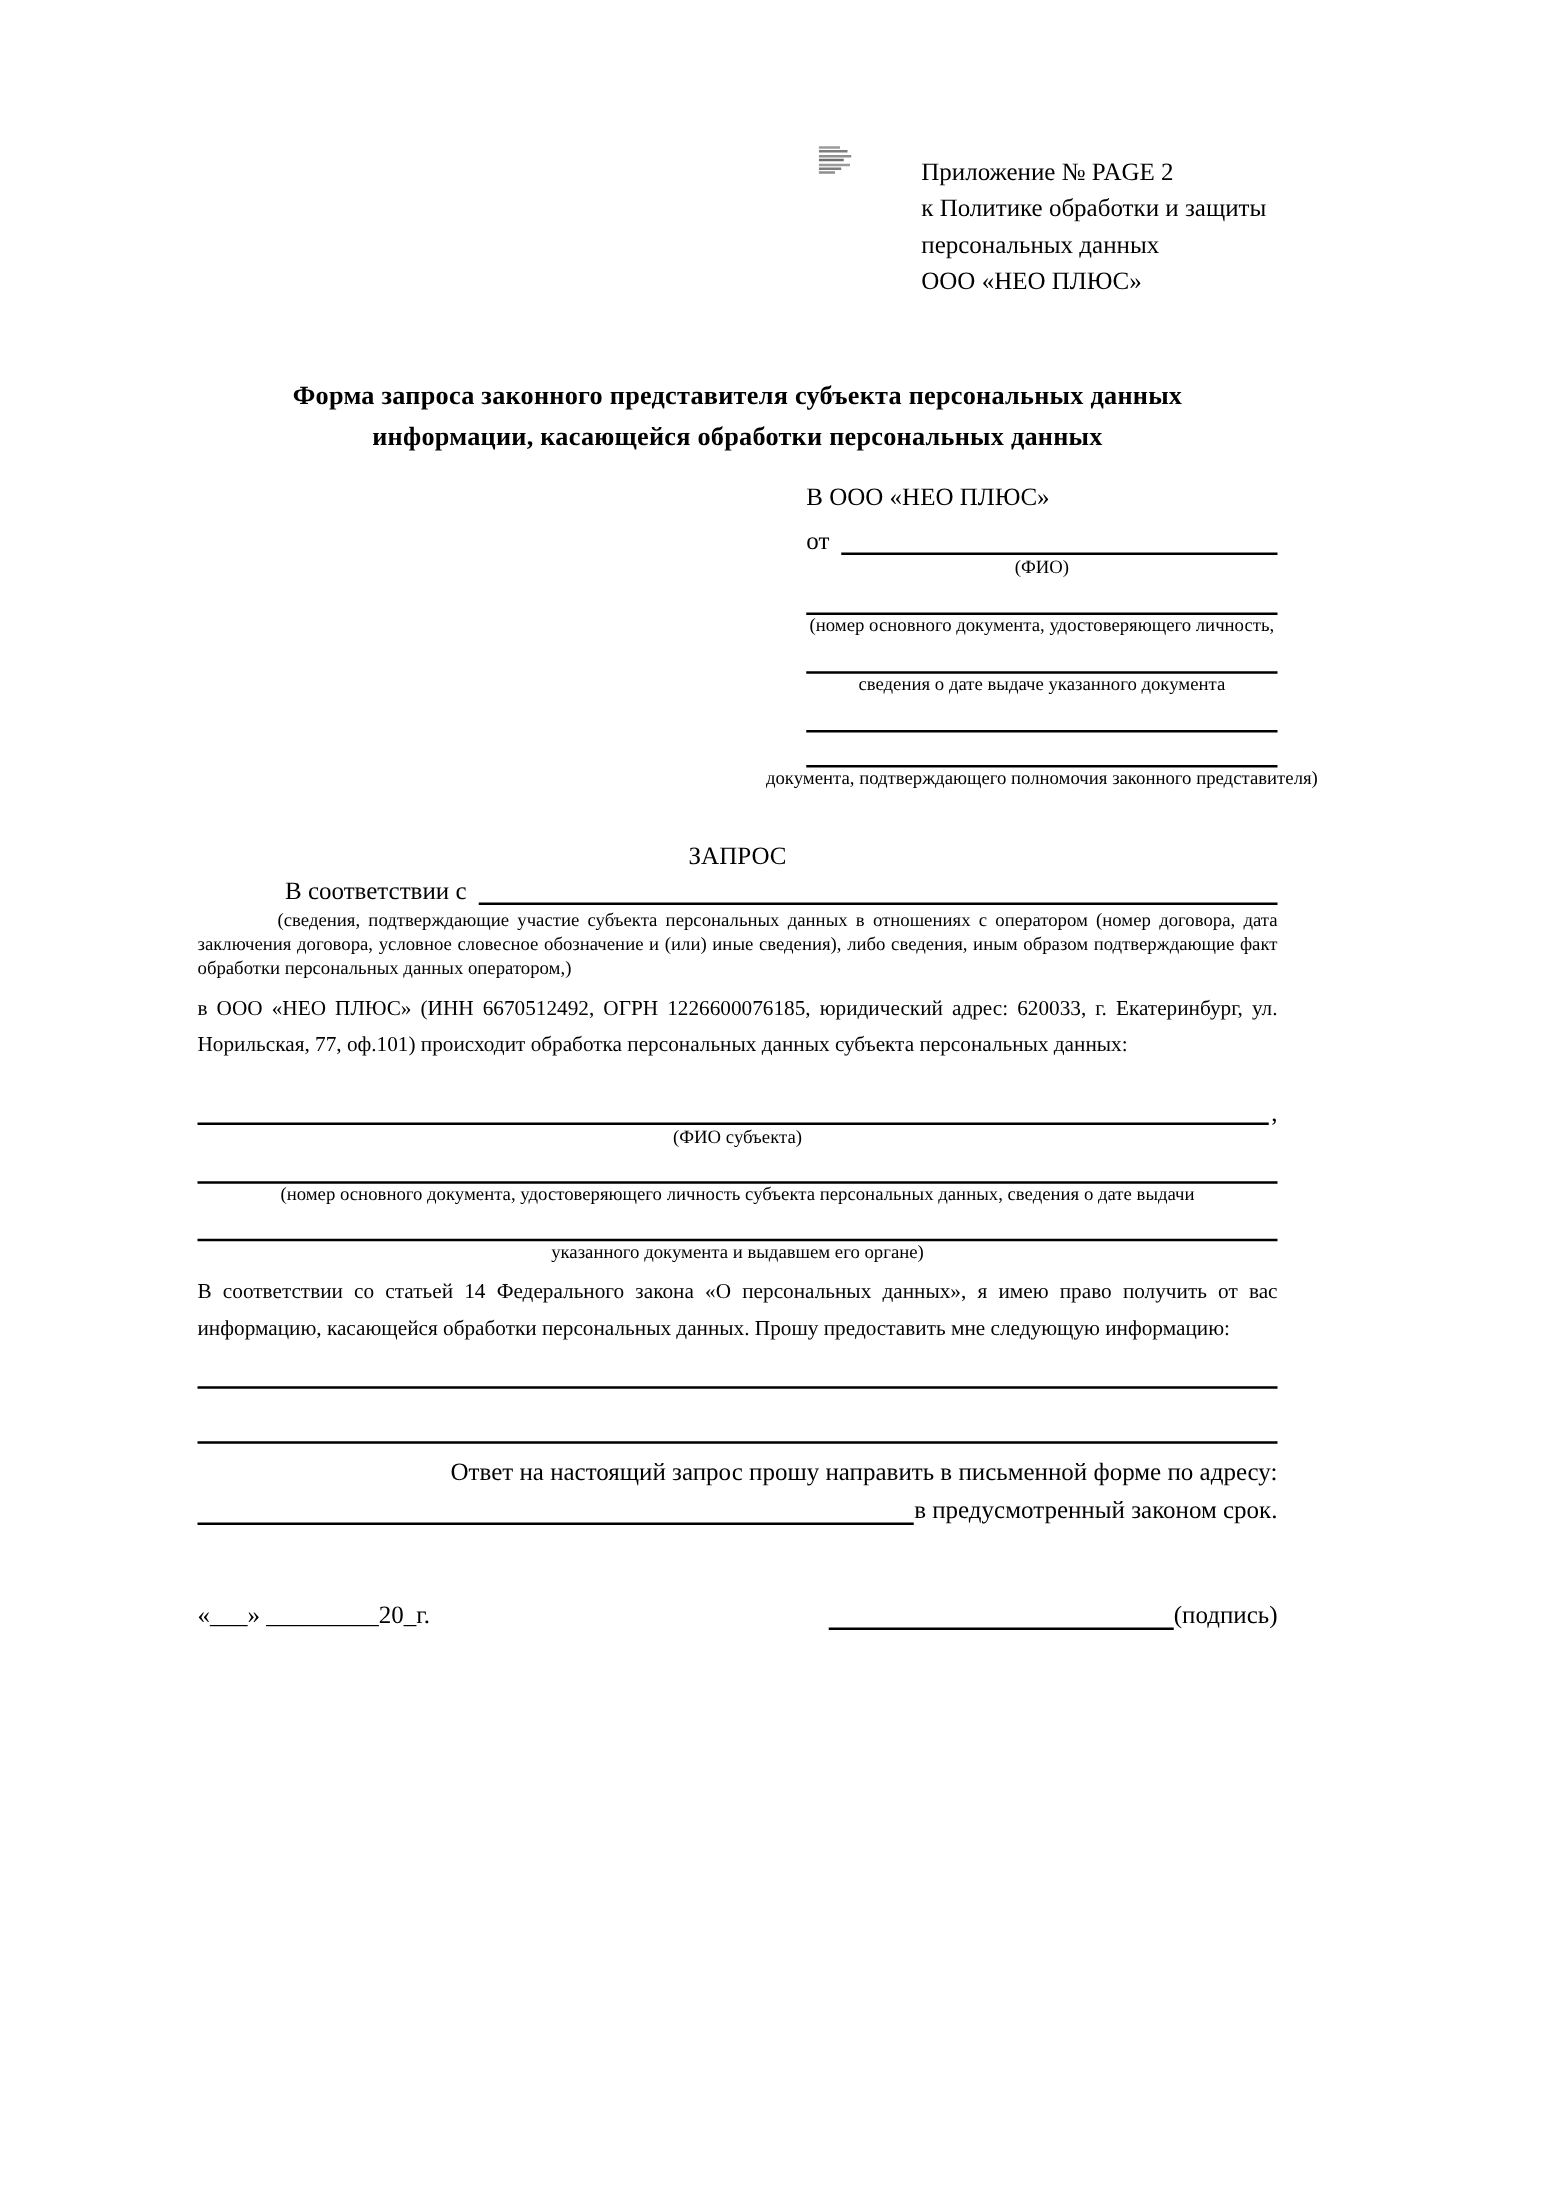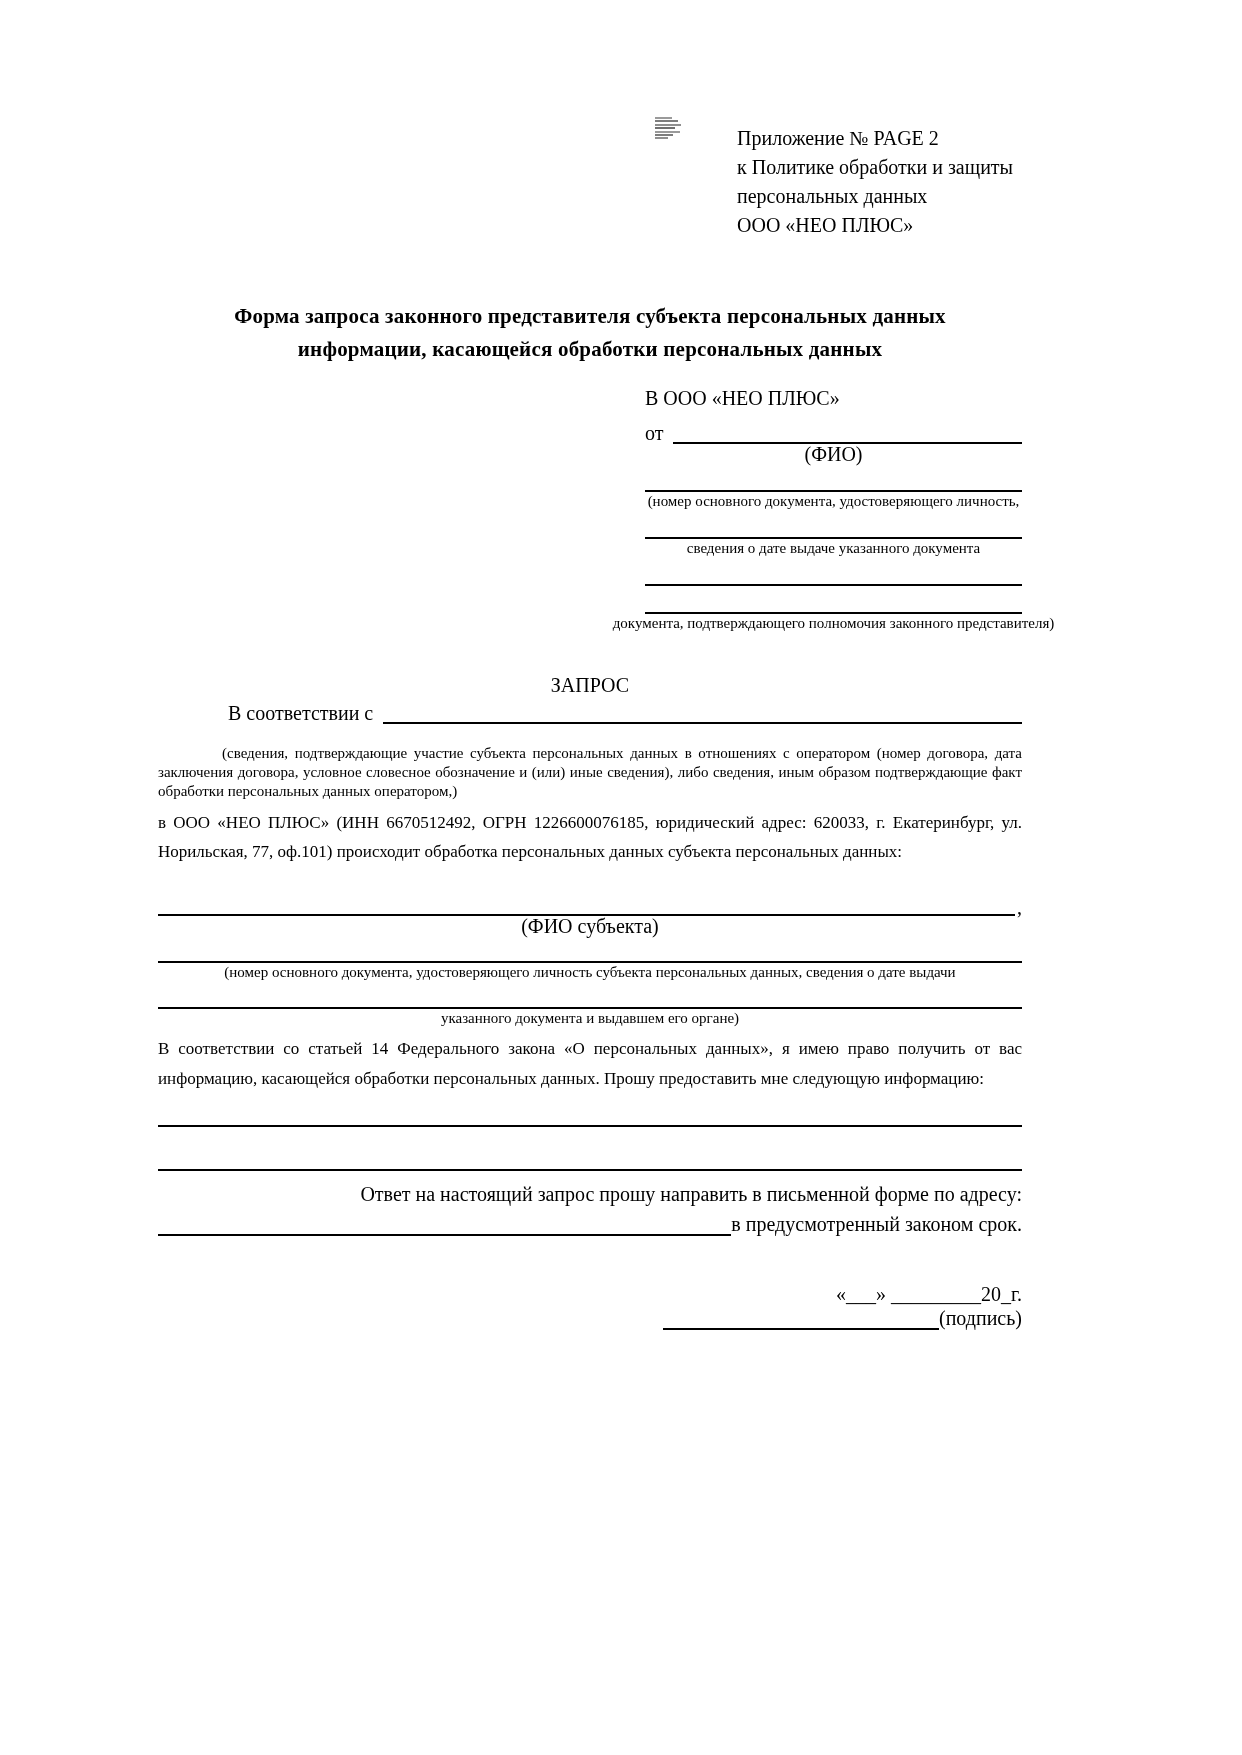--- a/index.html
+++ b/index.html
@@ -20,41 +20,41 @@
     position: absolute; left: 737px; top: 124px;
     font-size: 20px; line-height: 29px; text-align: left;
   }
   .content { position: absolute; left: 158px; top: 300px; width: 864px; }
   .title { font-weight: bold; font-size: 21px; line-height: 33px; text-align: center; letter-spacing: 0.2px; }
   .addr { margin-left: 487px; width: 377px; margin-top: 20px; font-family: Liberation Serif, serif; }
   .addr-to { line-height: 24px; }
   .from-row { display: flex; align-items: flex-end; margin-top: 10px; height: 24px; }
   .from-label { margin-right: 10px; line-height: 22px; }
   .blank { flex: 1; border-bottom: 2px solid #000; }
-  .cap { text-align: center; font-size: 20px; line-height: 20px; white-space: nowrap; }
+  .cap { text-align: center; font-size: 15px; line-height: 20px; white-space: nowrap; }
   .cap-sm { text-align: center; font-size: 15px; line-height: 19px; white-space: nowrap; }
   .addr .cap-sm { margin-left: -60px; margin-right: -60px; }
   .field { border-bottom: 2px solid #000; height: 27px; }
   .addr .field { height: 28px; }
   .zapros { text-align: center; margin-top: 40px; line-height: 24px; }
   .accord-row { display: flex; align-items: flex-end; margin-top: 3px; height: 24px; text-align: right; }
   .accord-label { padding-left: 70px; margin-right: 10px; line-height: 22px; }
-  .small-print { margin-top: 20px; font-size: 15px; line-height: 19px; text-align: justify; text-indent: 64px; }
+  .small-print { margin-top: 4px; font-size: 15px; line-height: 19px; text-align: justify; text-indent: 64px; }
   .par { font-size: 17px; line-height: 29px; text-align: justify; }
   .operator-par { margin-top: 7px; }
   .comma-row { display: flex; align-items: flex-end; margin-top: 24px; height: 26px; }
   .comma { line-height: 18px; margin-left: 2px; }
   .article-par { margin-top: 6px; line-height: 30px; }
   .blank-line { border-bottom: 2px solid #000; }
   .bl1 { height: 33px; }
   .bl2 { height: 44px; }
   .answer1 { margin-top: 9px; text-align: right; line-height: 28px; }
   .answer2 { display: flex; align-items: flex-end; height: 28px; }
   .answer2 .suffix { white-space: nowrap; line-height: 24px; }
-  .bottom-row { display: flex; justify-content: space-between; align-items: flex-end; margin-top: 46px; height: 26px; flex-direction: column; }
+  .bottom-row { display: flex; justify-content: space-between; align-items: flex-end; margin-top: 58px; height: 26px; }
   .date-left { line-height: 24px; }
   .sig-group { display: flex; align-items: flex-end; }
   .sig-blank { width: 276px; border-bottom: 2px solid #000; height: 24px; }
   .sig-cap { line-height: 24px; }
 </style>
 </head>
 <body>
 
 <div class="page">
 

